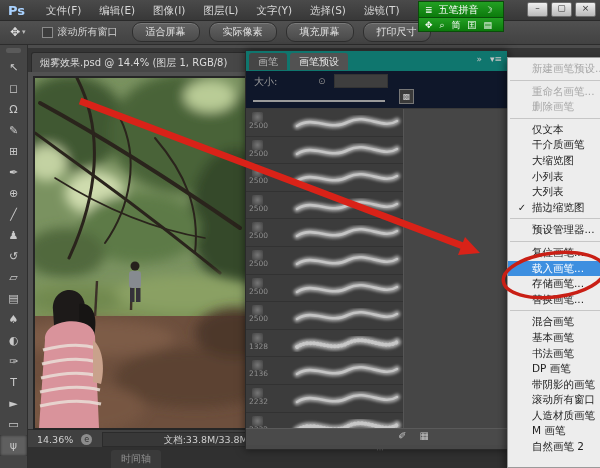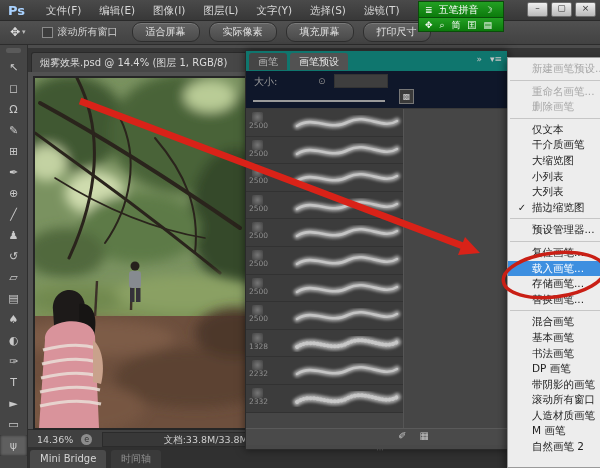--- a/index.html
+++ b/index.html
@@ -274,21 +274,20 @@
 </div>
 
 <div class="statusbar">
   <span class="zoompct">14.36%</span>
   <span class="statico">e</span>
   <div class="docinfo">文档:33.8M/33.8M</div>
   <span class="statarrow">▶</span>
 </div>
 
 <div class="bottomstrip">
-  <div class="btab btab1">Mini Bridge</div>
   <div class="btab btab2">时间轴</div>
 </div>
 
 <div class="panel">
   <div class="ptabs">
     <div class="ptab inactive">画笔</div>
     <div class="ptab active">画笔预设</div>
     <div class="pticons">
       <span>»</span>
       <span>▾≡</span>
@@ -378,20 +377,28 @@
 
         <div class="brow dotted">
           <div class="bthumb"></div>
           <div class="bsize">1328</div>
           <svg class="bstroke" width="113" height="26" viewBox="0 0 113 26">
             <path class="p1" d="M7,17 C24,6 40,23 58,13 C76,4 93,21 107,12"></path>
             <path class="p2" d="M7,17 C24,6 40,23 58,13 C76,4 93,21 107,12"></path>
           </svg>
         </div>
 
+        <div class="brow">
+          <div class="bthumb"></div>
+          <div class="bsize">2136</div>
+          <svg class="bstroke" width="113" height="26" viewBox="0 0 113 26">
+            <path class="p1" d="M7,17 C24,6 40,23 58,13 C76,4 93,21 107,12"></path>
+            <path class="p2" d="M7,17 C24,6 40,23 58,13 C76,4 93,21 107,12"></path>
+          </svg>
+        </div>
 
         <div class="brow">
           <div class="bthumb"></div>
           <div class="bsize">2232</div>
           <svg class="bstroke" width="113" height="26" viewBox="0 0 113 26">
             <path class="p1" d="M7,17 C24,6 40,23 58,13 C76,4 93,21 107,12"></path>
             <path class="p2" d="M7,17 C24,6 40,23 58,13 C76,4 93,21 107,12"></path>
           </svg>
         </div>
 

